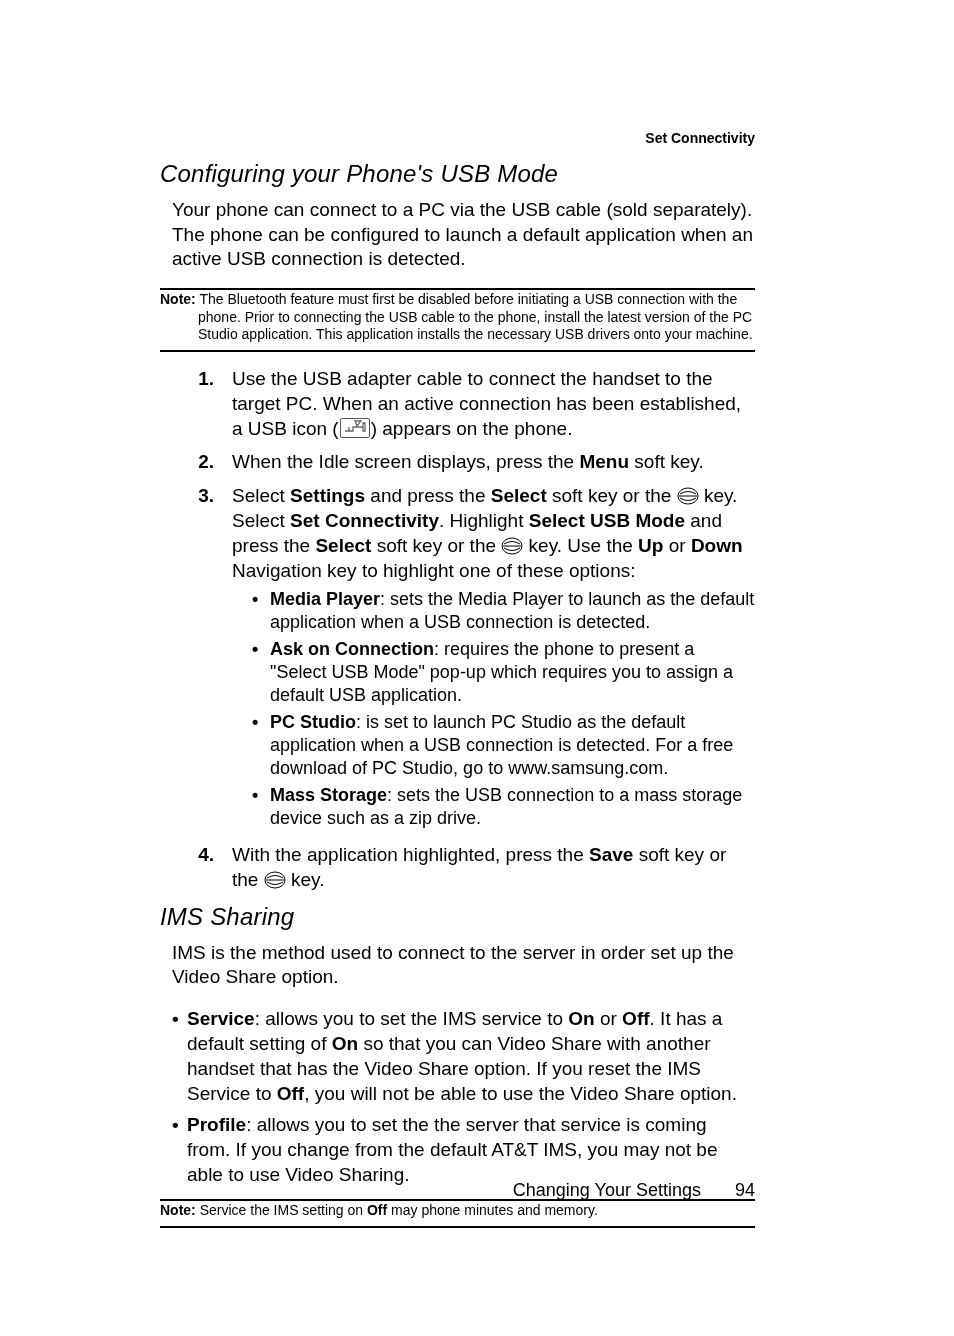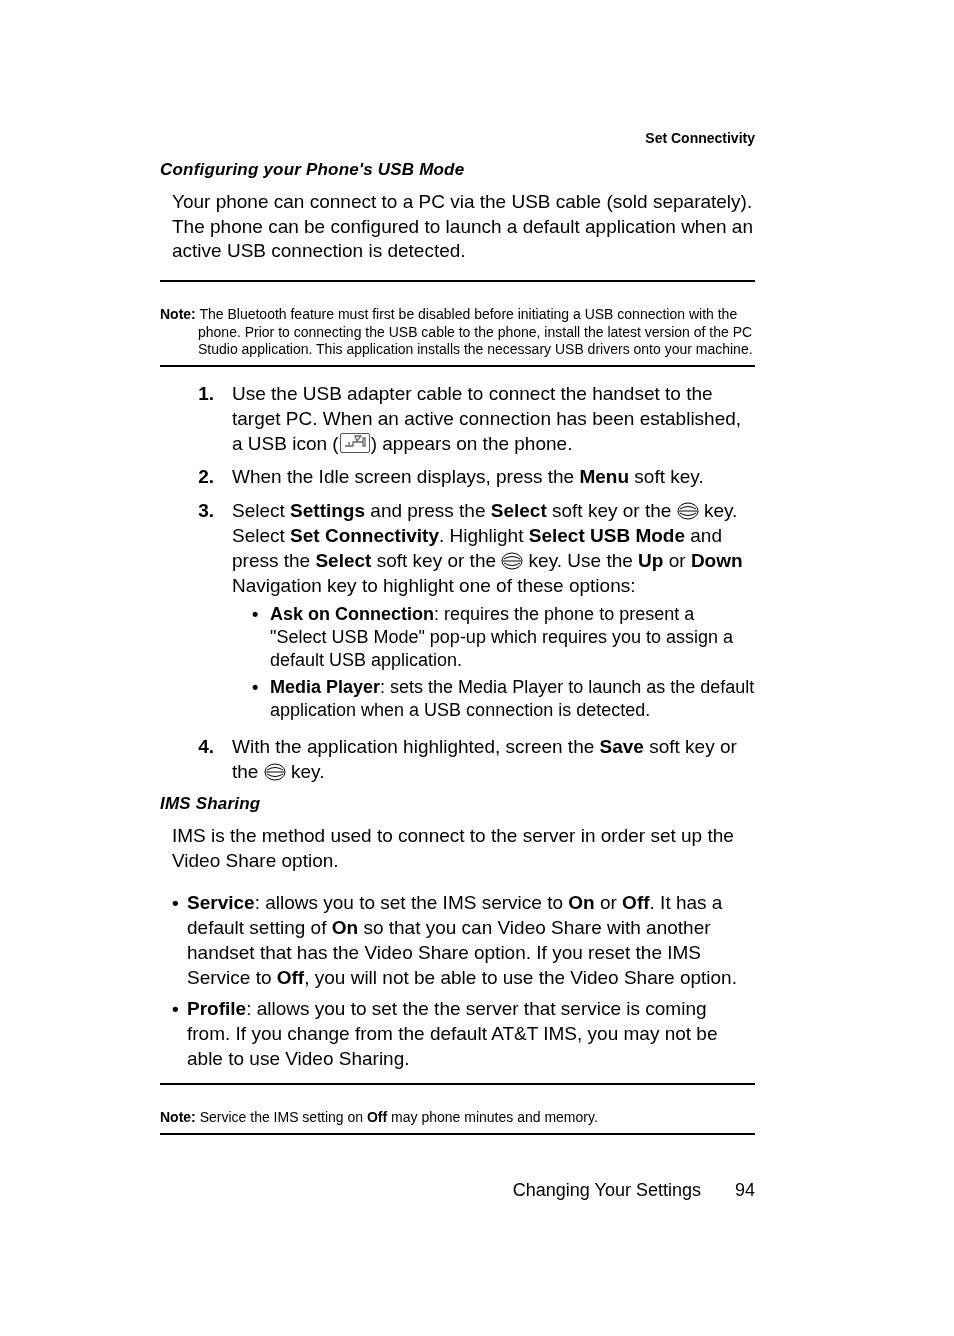--- a/index.html
+++ b/index.html
@@ -17,36 +17,36 @@
     position: relative;
   }
   .running-head {
     text-align: right;
     font-weight: bold;
     font-size: 14px;
     margin-bottom: 14px;
   }
   .section-heading {
     font-style: italic;
-    font-weight: bold;
-    font-size: 17px;
+    font-weight: normal;
+    font-size: 24px;
     margin: 0 0 10px 0;
     letter-spacing: 0.2px;
   }
   .intro {
     font-size: 19px;
     line-height: 1.3;
     margin: 0 0 16px 12px;
   }
   .rule-block {
     border-top: 2px solid #000;
     border-bottom: 2px solid #000;
     font-size: 14px;
     line-height: 1.25;
-    padding: 24px 0 6px 0;
+    padding: 1px 0 6px 0;
     margin: 10px 0;
   }
   .rule-block .note-label {
     font-weight: bold;
   }
   .rule-inner {
     margin-left: 38px;
     text-indent: -38px;
   }
   .steps {
@@ -193,30 +193,32 @@
         <span>Select </span><span class="b">Settings</span><span> and press the </span><span class="b">Select</span><span> soft key or the </span><span class="sbtn"><svg width="22" height="20" viewBox="0 0 22 20">
               <ellipse cx="11" cy="10" rx="10" ry="8" fill="none" stroke="#000" stroke-width="1"></ellipse>
               <path d="M3 8 Q11 3 19 8 M3 12 Q11 17 19 12 M2 10 L20 10" fill="none" stroke="#000" stroke-width="1"></path>
             </svg></span><span> key.</span><br>
         <span>Select </span><span class="b">Set Connectivity</span><span>. Highlight </span><span class="b">Select USB Mode</span><span> and press the </span><span class="b">Select</span><span> soft key or the </span><span class="sbtn"><svg width="22" height="20" viewBox="0 0 22 20">
               <ellipse cx="11" cy="10" rx="10" ry="8" fill="none" stroke="#000" stroke-width="1"></ellipse>
               <path d="M3 8 Q11 3 19 8 M3 12 Q11 17 19 12 M2 10 L20 10" fill="none" stroke="#000" stroke-width="1"></path>
             </svg></span><span> key. Use the </span><span class="b">Up</span><span> or </span><span class="b">Down</span><span> Navigation key to highlight one of these options:</span>
 
         <ul class="sub-bullets">
+          <li><span class="b">Media Player</span><span>: sets the Media Player to launch as the default application when a USB connection is detected.</span></li>
           <li><span class="b">Ask on Connection</span><span>: requires the phone to present a "Select USB Mode" pop-up which requires you to assign a default USB application.</span></li>
-          <li><span class="b">Media Player</span><span>: sets the Media Player to launch as the default application when a USB connection is detected.</span></li>
+          <li><span class="b">PC Studio</span><span>: is set to launch PC Studio as the default application when a USB connection is detected. For a free download of PC Studio, go to www.samsung.com.</span></li>
+          <li><span class="b">Mass Storage</span><span>: sets the USB connection to a mass storage device such as a zip drive.</span></li>
         </ul>
       </div>
     </div>
 
     <div class="step">
       <div class="step-num">4.</div>
       <div class="step-body">
-        <span>With the application highlighted, screen the </span><span class="b">Save</span><span> soft key or the </span><span class="sbtn"><svg width="22" height="20" viewBox="0 0 22 20">
+        <span>With the application highlighted, press the </span><span class="b">Save</span><span> soft key or the </span><span class="sbtn"><svg width="22" height="20" viewBox="0 0 22 20">
               <ellipse cx="11" cy="10" rx="10" ry="8" fill="none" stroke="#000" stroke-width="1"></ellipse>
               <path d="M3 8 Q11 3 19 8 M3 12 Q11 17 19 12 M2 10 L20 10" fill="none" stroke="#000" stroke-width="1"></path>
             </svg></span><span> key.</span>
       </div>
     </div>
 
   </div>
 
   <h2 class="section-heading" style="margin-top:10px;">IMS Sharing</h2>
 

